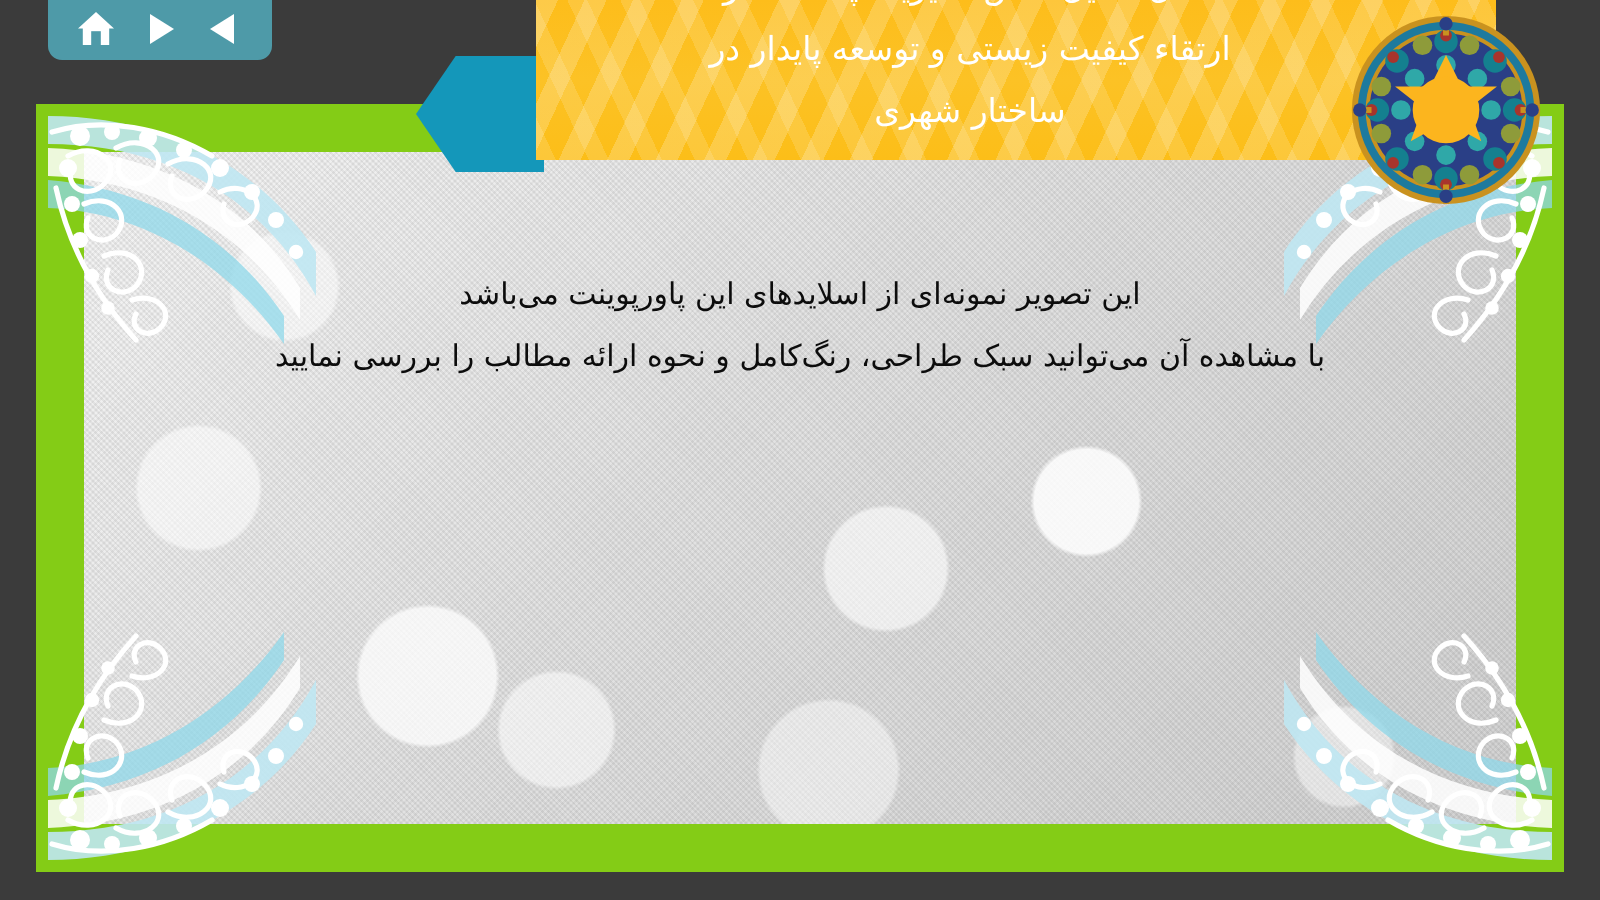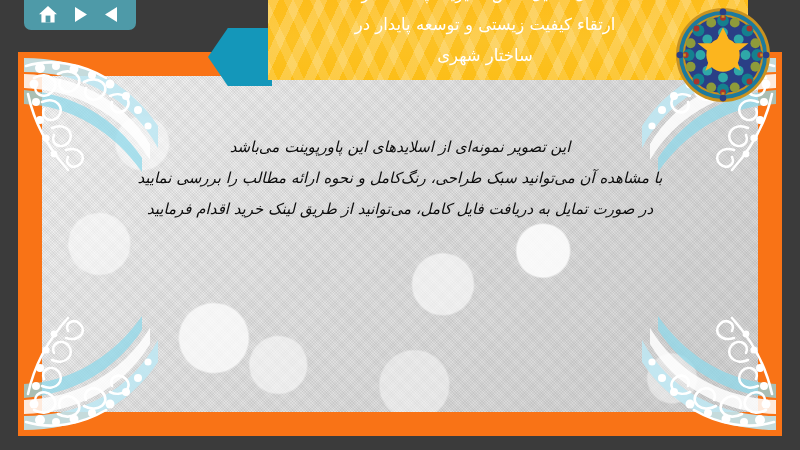--- a/index.html
+++ b/index.html
@@ -37,23 +37,22 @@
     display:flex; align-items:center; justify-content:center;
     cursor:pointer;
   }
   .navbtn svg { display:block; }
 
   
   #slide {
     position:absolute;
     left:18px; top:52px;
     width:764px; height:384px;
-    background:#f97316;
+    background:#84cc16;
     z-index:10;
-    font-style:italic;
   }
 
   
   #content {
     position:absolute;
     left:24px; top:24px;
     right:24px; bottom:24px;
     background:
       radial-gradient(circle at 24% 78%, rgba(255,255,255,.75) 0 34px, rgba(255,255,255,0) 36px),
       radial-gradient(circle at 33% 86%, rgba(255,255,255,.55) 0 28px, rgba(255,255,255,0) 30px),
@@ -162,21 +161,20 @@
       </svg>
     </div>
   </div>
 
   <div id="slide">
     <div id="content">
 
       <div id="body-text">
         <span class="line">این تصویر نمونه‌ای از اسلایدهای این پاورپوینت می‌باشد</span>
         <span class="line">با مشاهده آن می‌توانید سبک طراحی، رنگ‌کامل و نحوه ارائه مطالب را بررسی نمایید</span>
-        <span class="line">در صورت تمایل به دریافت فایل کامل، می‌توانید از طریق لینک خرید اقدام فرمایید</span>
       </div>
 
     </div>
   </div>
 
   <svg class="corner c-tl" viewBox="0 0 150 150">
     <defs>
       <g id="arab">
         <path d="M6 6 C 60 6, 110 28, 140 74 L140 96 C 112 44, 62 20, 6 20 Z" fill="#bfe7f2" opacity=".9"></path>
         <path d="M6 22 C 58 24, 104 46, 132 92 L132 108 C 104 62, 58 38, 6 36 Z" fill="#ffffff" opacity=".85"></path>

